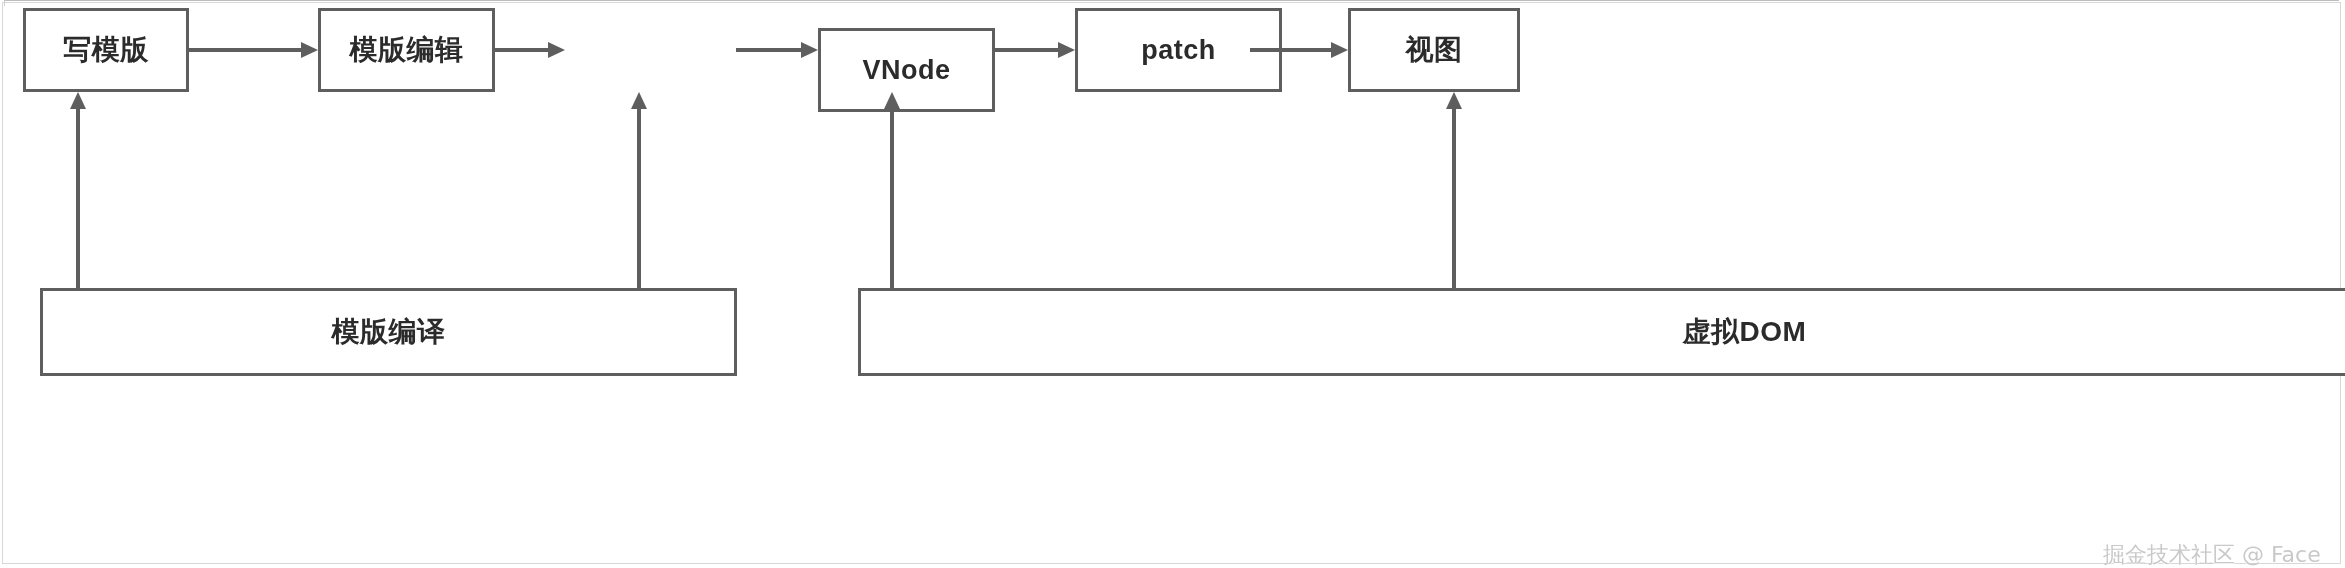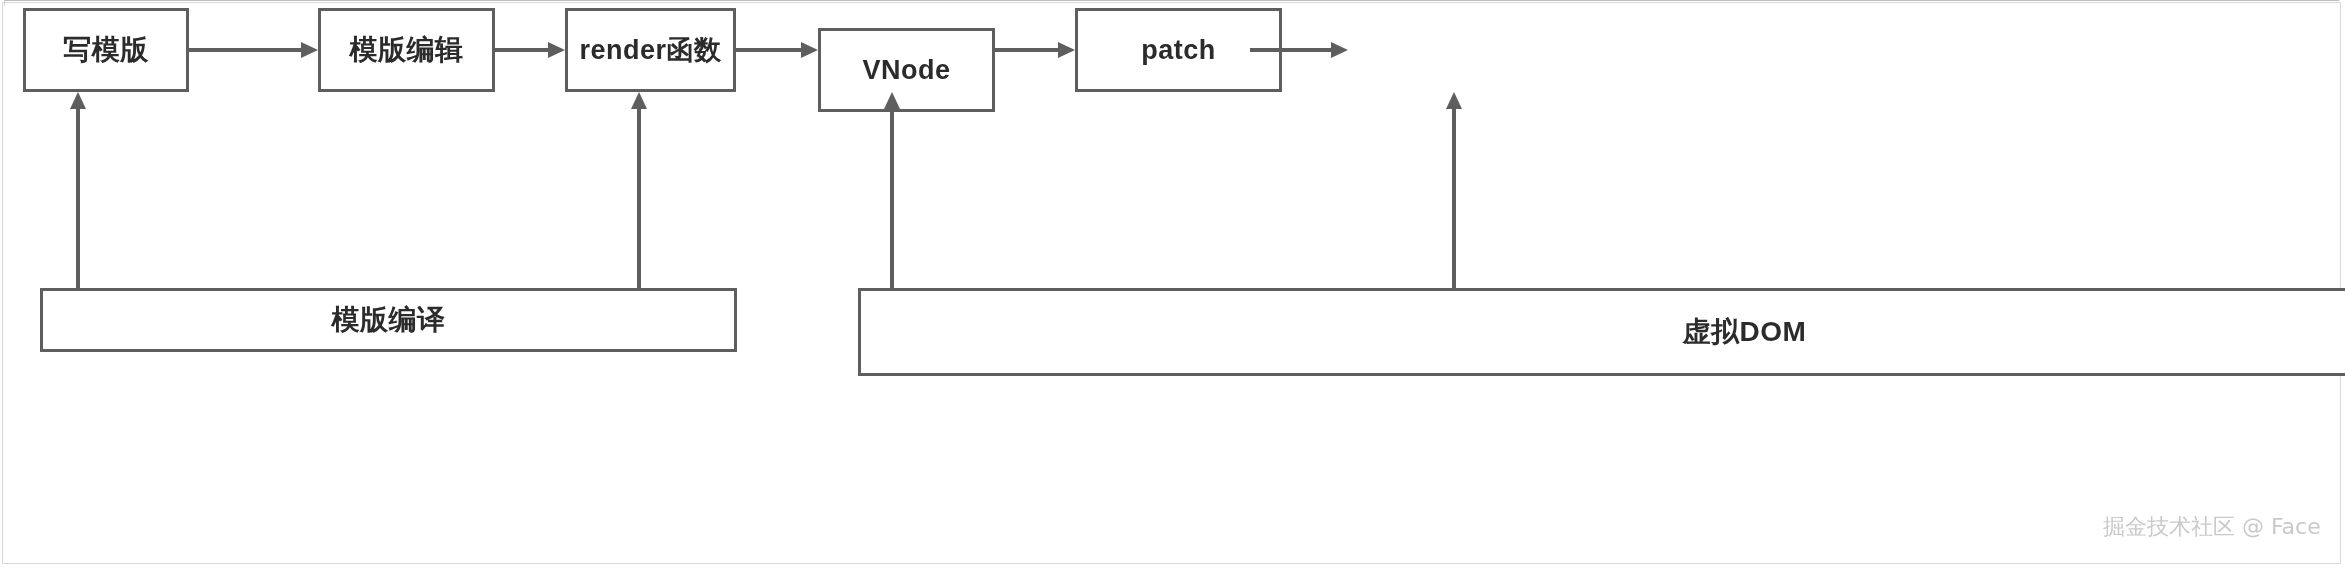--- a/index.html
+++ b/index.html
@@ -123,32 +123,32 @@
   <div class="page-frame-inner"></div>
 
   <div class="node" style="left:23px; top:8px; width:166px; height:84px;">
     <span class="node-label cjk">写模版</span>
   </div>
 
   <div class="node" style="left:318px; top:8px; width:177px; height:84px;justify-content:center;">
     <span class="node-label cjk">模版编辑</span>
   </div>
 
-  <div class="node" style="left:565px; top:8px; width:171px; height:84px;">
-    <span class="node-label">render函数</span>
-  </div>
 
   <div class="node" style="left:818px; top:8px; width:177px; height:84px;margin-top:20px;">
     <span class="node-label">VNode</span>
   </div>
 
   <div class="node" style="left:1075px; top:8px; width:207px; height:84px;">
     <span class="node-label">patch</span>
   </div>
 
+  <div class="node" style="left:1348px; top:8px; width:172px; height:84px;">
+    <span class="node-label cjk">视图</span>
+  </div>
 
   <div class="h-arrow" style="left:189px; top:40px; width:129px;">
     <span class="shaft" style="width:112px;"></span>
     <span class="head" style="left:112px;"></span>
   </div>
 
   <div class="h-arrow" style="left:495px; top:40px; width:70px;">
     <span class="shaft" style="width:53px;"></span>
     <span class="head" style="left:53px;"></span>
   </div>
@@ -161,21 +161,21 @@
   <div class="h-arrow" style="left:995px; top:40px; width:80px;">
     <span class="shaft" style="width:63px;"></span>
     <span class="head" style="left:63px;"></span>
   </div>
 
   <div class="h-arrow" style="left:1250px; top:40px; width:98px;">
     <span class="shaft" style="width:81px;"></span>
     <span class="head" style="left:81px;"></span>
   </div>
 
-  <div class="node" style="left:40px; top:288px; width:697px; height:64px;">
+  <div class="node" style="left:40px; top:288px; width:697px; height:88px;">
     <span class="node-label cjk">模版编译</span>
   </div>
 
   <div class="node" style="left:858px; top:288px; width:1773px; height:88px;">
     <span class="node-label cjk">虚拟DOM</span>
   </div>
 
   <div class="v-arrow" style="left:68px; top:92px; height:196px;">
     <span class="head"></span>
     <span class="shaft" style="top:15px; height:181px;"></span>
@@ -189,15 +189,15 @@
   <div class="v-arrow" style="left:882px; top:92px; height:196px;">
     <span class="head"></span>
     <span class="shaft" style="top:15px; height:181px;"></span>
   </div>
 
   <div class="v-arrow" style="left:1444px; top:92px; height:196px;">
     <span class="head"></span>
     <span class="shaft" style="top:15px; height:181px;"></span>
   </div>
 
-  <div class="watermark" style="left:2103px; top:516px;">掘金技术社区 @ Face</div>
+  <div class="watermark" style="left:2103px; top:544px;">掘金技术社区 @ Face</div>
 
 </div>
 
 </body></html>

